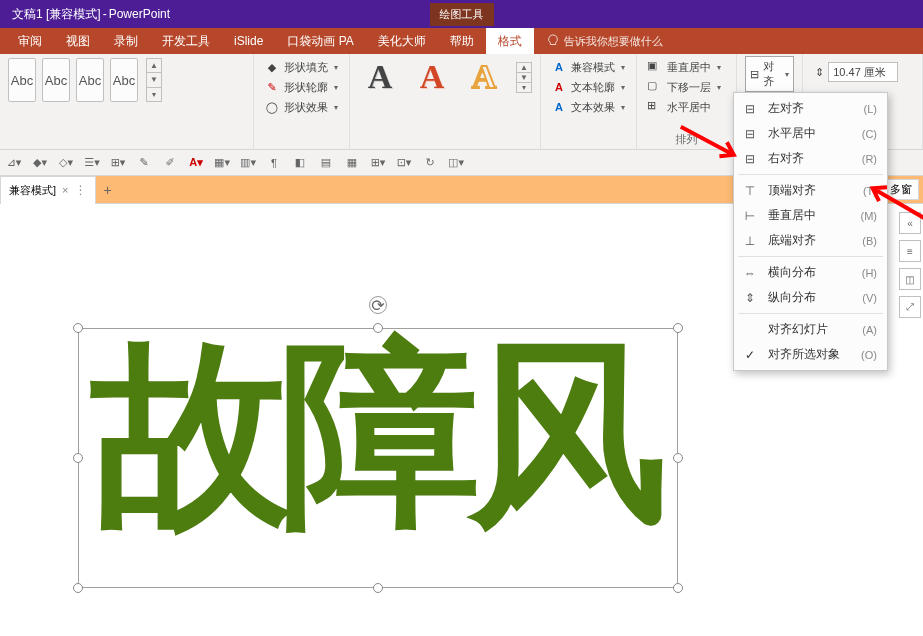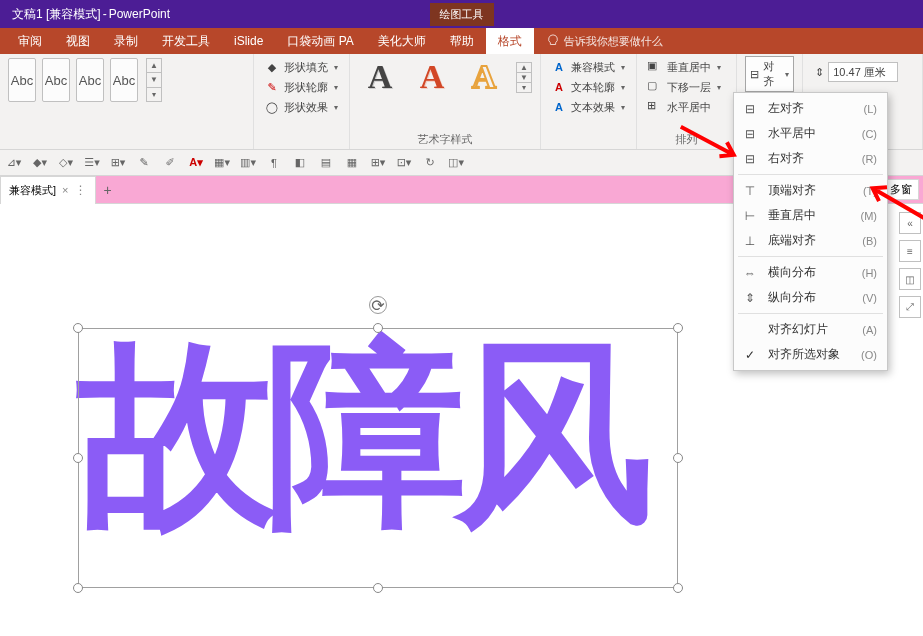--- a/index.html
+++ b/index.html
@@ -43,30 +43,30 @@
 .arr-btn { display:flex; align-items:center; gap:4px; font-size:11px; color:#444; padding:1px 2px; cursor:pointer; }
 .arr-btn .ico { width:16px; height:16px; }
 
 .align-trigger { display:flex; align-items:center; gap:4px; font-size:11px; color:#444; padding:2px 4px; border:1px solid #a6a6a6; background:#fdfdfd; cursor:pointer; }
 .size-grp { display:flex; flex-direction:column; gap:4px; padding:4px; }
 .size-box { border:1px solid #c0c0c0; width:70px; height:20px; font-size:11px; display:flex; align-items:center; padding:0 4px; background:#fff; }
 
 .qat { height:26px; background:#f3f2f1; border-bottom:1px solid #d6d6d6; display:flex; align-items:center; gap:10px; padding:0 6px; font-size:11px; color:#666; }
 .qat .ico { width:16px; height:16px; display:flex; align-items:center; justify-content:center; }
 
-.doctab { height:28px; background:#f9a8d4; border-bottom:1px solid #d6d6d6; display:flex; align-items:center; font-size:11px; }
+.doctab { height:28px; background:#fdba74; border-bottom:1px solid #d6d6d6; display:flex; align-items:center; font-size:11px; }
 .doctab .dtab { padding:0 8px; height:28px; display:flex; align-items:center; gap:6px; background:#fff; border:1px solid #d6d6d6; border-bottom:none; }
 .doctab .add { width:24px; text-align:center; font-size:14px; color:#666; cursor:pointer; }
 .doctab .right { margin-left:auto; border:1px solid #d6d6d6; padding:2px 6px; margin-right:4px; background:#fff; cursor:pointer; }
 
 .canvas-area { position:absolute; top:204px; left:0; right:0; bottom:0; background:#fff; }
 .slide-obj { position:absolute; left:78px; top:124px; width:600px; height:260px; }
 .sel-frame { position:absolute; inset:0; border:1px solid #a0a0a0; }
 .handle { position:absolute; width:10px; height:10px; background:#fff; border:1px solid #888; border-radius:50%; }
-.big-text { font-size:200px; line-height:1; font-weight:bold; color:#8b5cf6; font-family:"SimSun","STSong",serif; letter-spacing:-12px; white-space:nowrap; padding:8px 0; }
+.big-text { font-size:200px; line-height:1; font-weight:bold; color:#4d7c0f; font-family:"SimSun","STSong",serif; letter-spacing:-12px; white-space:nowrap; padding:8px 14px; }
 .rot-handle { position:absolute; top:-32px; left:50%; transform:translateX(-50%); width:18px; height:18px; border:1px solid #999; border-radius:50%; display:flex; align-items:center; justify-content:center; color:#666; }
 
 .side-tools { position:absolute; right:0; top:208px; width:28px; display:flex; flex-direction:column; gap:6px; padding:4px; }
 .side-tools div { width:22px; height:22px; border:1px solid #c0c0c0; background:#fff; display:flex; align-items:center; justify-content:center; font-size:10px; color:#666; cursor:pointer; }
 
 .align-menu { position:absolute; top:92px; left:733px; width:155px; background:#fcfcfc; border:1px solid #c8c8c8; box-shadow:2px 3px 8px rgba(0,0,0,.25); font-size:12px; color:#333; padding:3px 0; z-index:50; }
 .align-menu .item { display:flex; align-items:center; gap:10px; padding:4px 10px 4px 8px; cursor:pointer; }
 .align-menu .sep { height:1px; background:#e0e0e0; margin:3px 4px; }
 .align-menu .ik { width:16px; height:16px; display:flex; align-items:center; justify-content:center; color:#555; }
 .align-menu .key { margin-left:auto; color:#888; font-size:11px; }
@@ -149,21 +149,20 @@
     <div class="wa-row">
       <div class="wa-A wa1">A</div>
       <div class="wa-A wa2">A</div>
       <div class="wa-A wa3">A</div>
       <div class="scroll-ctl">
           <div>▲</div>
           <div>▼</div>
           <div>▾</div>
         </div>
     </div>
-    <div class="label">艺术字样式</div>
   </div>
   <div class="group" style="flex:0 0 96px">
     <div class="shape-btns">
       <div class="shape-btn">
           <span class="ico" style="color:#0066cc;font-weight:bold">A</span>
           <span>兼容模式</span>
           <span class="dd">▾</span>
         </div>
       <div class="shape-btn">
           <span class="ico" style="color:#c00;font-weight:bold">A</span>

